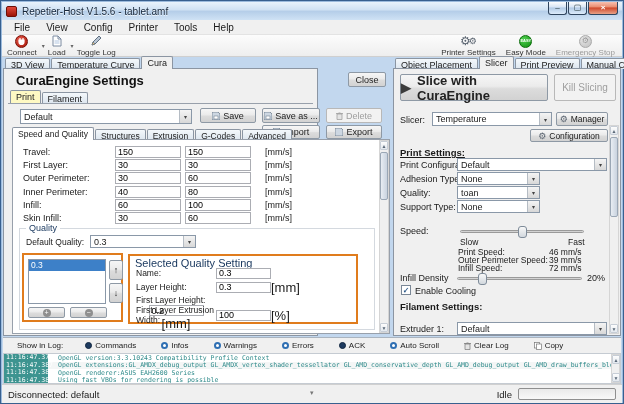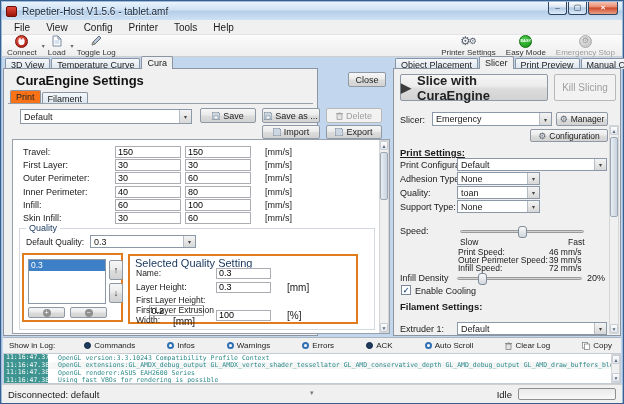--- a/index.html
+++ b/index.html
@@ -53,34 +53,34 @@
 .grp .legend { position:absolute; top:-6px; left:6px; background:#fff; padding:0 3px; font-size:9px; color:#17365d; }
 .orange { position:absolute; border:2px solid #e07c1d; }
 #qlist { position:absolute; left:4px; top:4px; width:78px; height:45px; background:#fff; border:1px solid #8a98a8; }
 #qlist .sel { background:#3d80c8; color:#fff; font-size:8.5px; padding:0 2px; height:11px; line-height:11px; }
 .sq-btn { position:absolute; width:14px; height:20px; }
 .pm-btn { position:absolute; width:37px; height:11px; }
 .pm-circle { width:8px; height:8px; border-radius:50%; background:#8f8f8f; color:#fff; font-size:7px; line-height:8px; text-align:center; }
 .qf-row { position:absolute; left:6px; height:12px; display:flex; align-items:center; }
 .qf-row .lbl { width:80px; font-size:8.5px; }
 .qf-row .inp { width:55px; height:11px; }
-.qf-row .unit { margin-left:16px; font-size:10px; }
+.qf-row .unit { margin-left:0; font-size:13px; }
 
 .vsb { position:absolute; width:10px; background:#f0f0f0; border:1px solid #d5d5d5; }
 .vsb .sar { position:absolute; left:0; width:8px; height:9px; font-size:5px; color:#5a6878; text-align:center; line-height:9px; background:linear-gradient(#fdfdfd,#e3e8ee); border:1px solid #c6cdd6; border-radius:1px; }
 .vsb .thumb { position:absolute; left:0; width:8px; background:linear-gradient(90deg,#e8edf3,#c9d3df); border:1px solid #9aa7b5; border-radius:2px; }
 
 .rlbl { position:absolute; font-size:9px; }
 .rbold { position:absolute; font-size:9.5px; font-weight:bold; }
 .slider-track { position:absolute; height:3px; background:linear-gradient(#bdbdbd,#e8e8e8); border:1px solid #9a9a9a; border-radius:2px; }
 .slider-thumb { position:absolute; top:-5px; width:9px; height:12px; background:linear-gradient(#f8f8f8,#d2d8de); border:1px solid #7e8b99; border-radius:3px; }
 .cb { position:absolute; width:10px; height:10px; background:#fff; border:1px solid #7a8796; font-size:8px; line-height:9px; text-align:center; color:#2d5a8a; font-weight:bold; }
 
 #log-section { position:absolute; left:2px; right:2px; top:336px; height:47px; background:#f0f0f0; border-top:1px solid #aab4bf; }
-#log-toggles { position:absolute; left:0; right:0; top:0; height:15px; display:flex; align-items:center; padding-left:6px; gap:0;justify-content:space-between; }
+#log-toggles { position:absolute; left:0; right:0; top:0; height:15px; display:flex; align-items:center; padding-left:14px; gap:16px; }
 .tgl { display:flex; align-items:center; margin-right:9px; font-size:8px; color:#222; }
 .tgl .dot { width:7px; height:7px; border-radius:50%; margin-right:3px; }
 .dot.filled { background:#1d3a5f; border:1px solid #102540; }
 .dot.ring { background:#fff; border:2px solid #2f6fb3; }
 #log-rows { position:absolute; left:0; right:0; top:15px; bottom:0; background:#fff; border:1px solid #c5cbd2; overflow:hidden; }
 .lrow { display:flex; height:7.5px; align-items:center; font-family:"DejaVu Sans Mono",monospace; font-size:6.5px; }
 .lrow .ts { width:44px; flex:0 0 44px; background:#3d9490; color:#fff; padding-left:2px; height:100%; line-height:7.5px; }
 .lrow .msg { color:#2e8a8a; padding-left:10px; white-space:nowrap; }
 .lrow:nth-child(2) { background:#f4f6f6; }
 
@@ -180,21 +180,21 @@
 
   </div>
 
   <div id="left-panel">
     <h1 class="cura-h">CuraEngine Settings</h1>
     <div class="btn abs" style="left:344px; top:3px; width:38px; height:15px;">
       <span>Close</span>
     </div>
 
     <div class="subtab" style="left:6px; top:21px;">
-      <div class="tab on" style="background:#f97316;">Print</div>
+      <div class="tab on" style="background:#fef9c3;">Print</div>
       <div class="tab">Filament</div>
     </div>
     <div class="abs" style="left:4px; top:34px; right:4px; height:1px; background:#98a0ab;"></div>
 
     <div class="dd abs" style="left:16px; top:40px; width:172px; height:15px;">
       <span class="val">Default</span>
       <span class="arr">▾</span>
     </div>
     <div class="btn abs" style="left:196px; top:39px; width:56px; height:15px;">
       <svg width="8" height="8" viewBox="0 0 8 8">
@@ -223,20 +223,27 @@
         </svg>
       <span>Import</span>
     </div>
     <div class="btn abs" style="left:322px; top:56px; width:56px; height:14px;">
       <svg width="8" height="8" viewBox="0 0 8 8">
           <path d="M0 0h6l2 2v6H0z" fill="#cdd7e2" stroke="#5f6f80" stroke-width=".7"></path>
         </svg>
       <span>Export</span>
     </div>
 
+    <div class="subtab" style="left:8px; top:58px;">
+      <div class="tab on" style="background:#fff; font-size:8.5px;">Speed and Quality</div>
+      <div class="tab" style="font-size:8.5px;">Structures</div>
+      <div class="tab" style="font-size:8.5px;">Extrusion</div>
+      <div class="tab" style="font-size:8.5px;">G-Codes</div>
+      <div class="tab" style="font-size:8.5px;">Advanced</div>
+    </div>
 
     <div id="content-box">
       <div class="srow" style="top:5px;">
         <span class="lbl">Travel:</span>
         <input class="inp" value="150" style="">
         <input class="inp" value="150" style="">
         <span class="unit">[mm/s]</span>
       </div>
       <div class="srow" style="top:18px;">
         <span class="lbl">First Layer:</span>
@@ -334,21 +341,21 @@
     <div class="btn" style="position:absolute; left:6px; top:5px; width:148px; height:27px; font-size:13px; font-weight:bold; gap:6px;">
       <span style="font-size:13px; color:#3c3c3c;">▶</span>
       <span>Slice with CuraEngine</span>
     </div>
     <div class="btn disabled" style="position:absolute; left:160px; top:5px; width:62px; height:27px; font-size:10px;">
       <span>Kill Slicing</span>
     </div>
 
     <span class="rlbl" style="left:6px; top:46px;">Slicer:</span>
     <div class="dd" style="position:absolute; left:38px; top:43px; width:120px; height:14px;">
-      <span class="val">Emergency</span>
+      <span class="val">Temperature</span>
       <span class="arr">▾</span>
     </div>
     <div class="btn" style="position:absolute; left:162px; top:43px; width:52px; height:14px; font-size:8.5px;">
       <span style="font-size:9px; color:#5a6470;">⚙</span>
       <span>Manager</span>
     </div>
     <div class="btn" style="position:absolute; left:136px; top:60px; width:78px; height:13px; font-size:8.5px;">
       <span style="font-size:9px; color:#5a6470;">⚙</span>
       <span>Configuration</span>
     </div>

